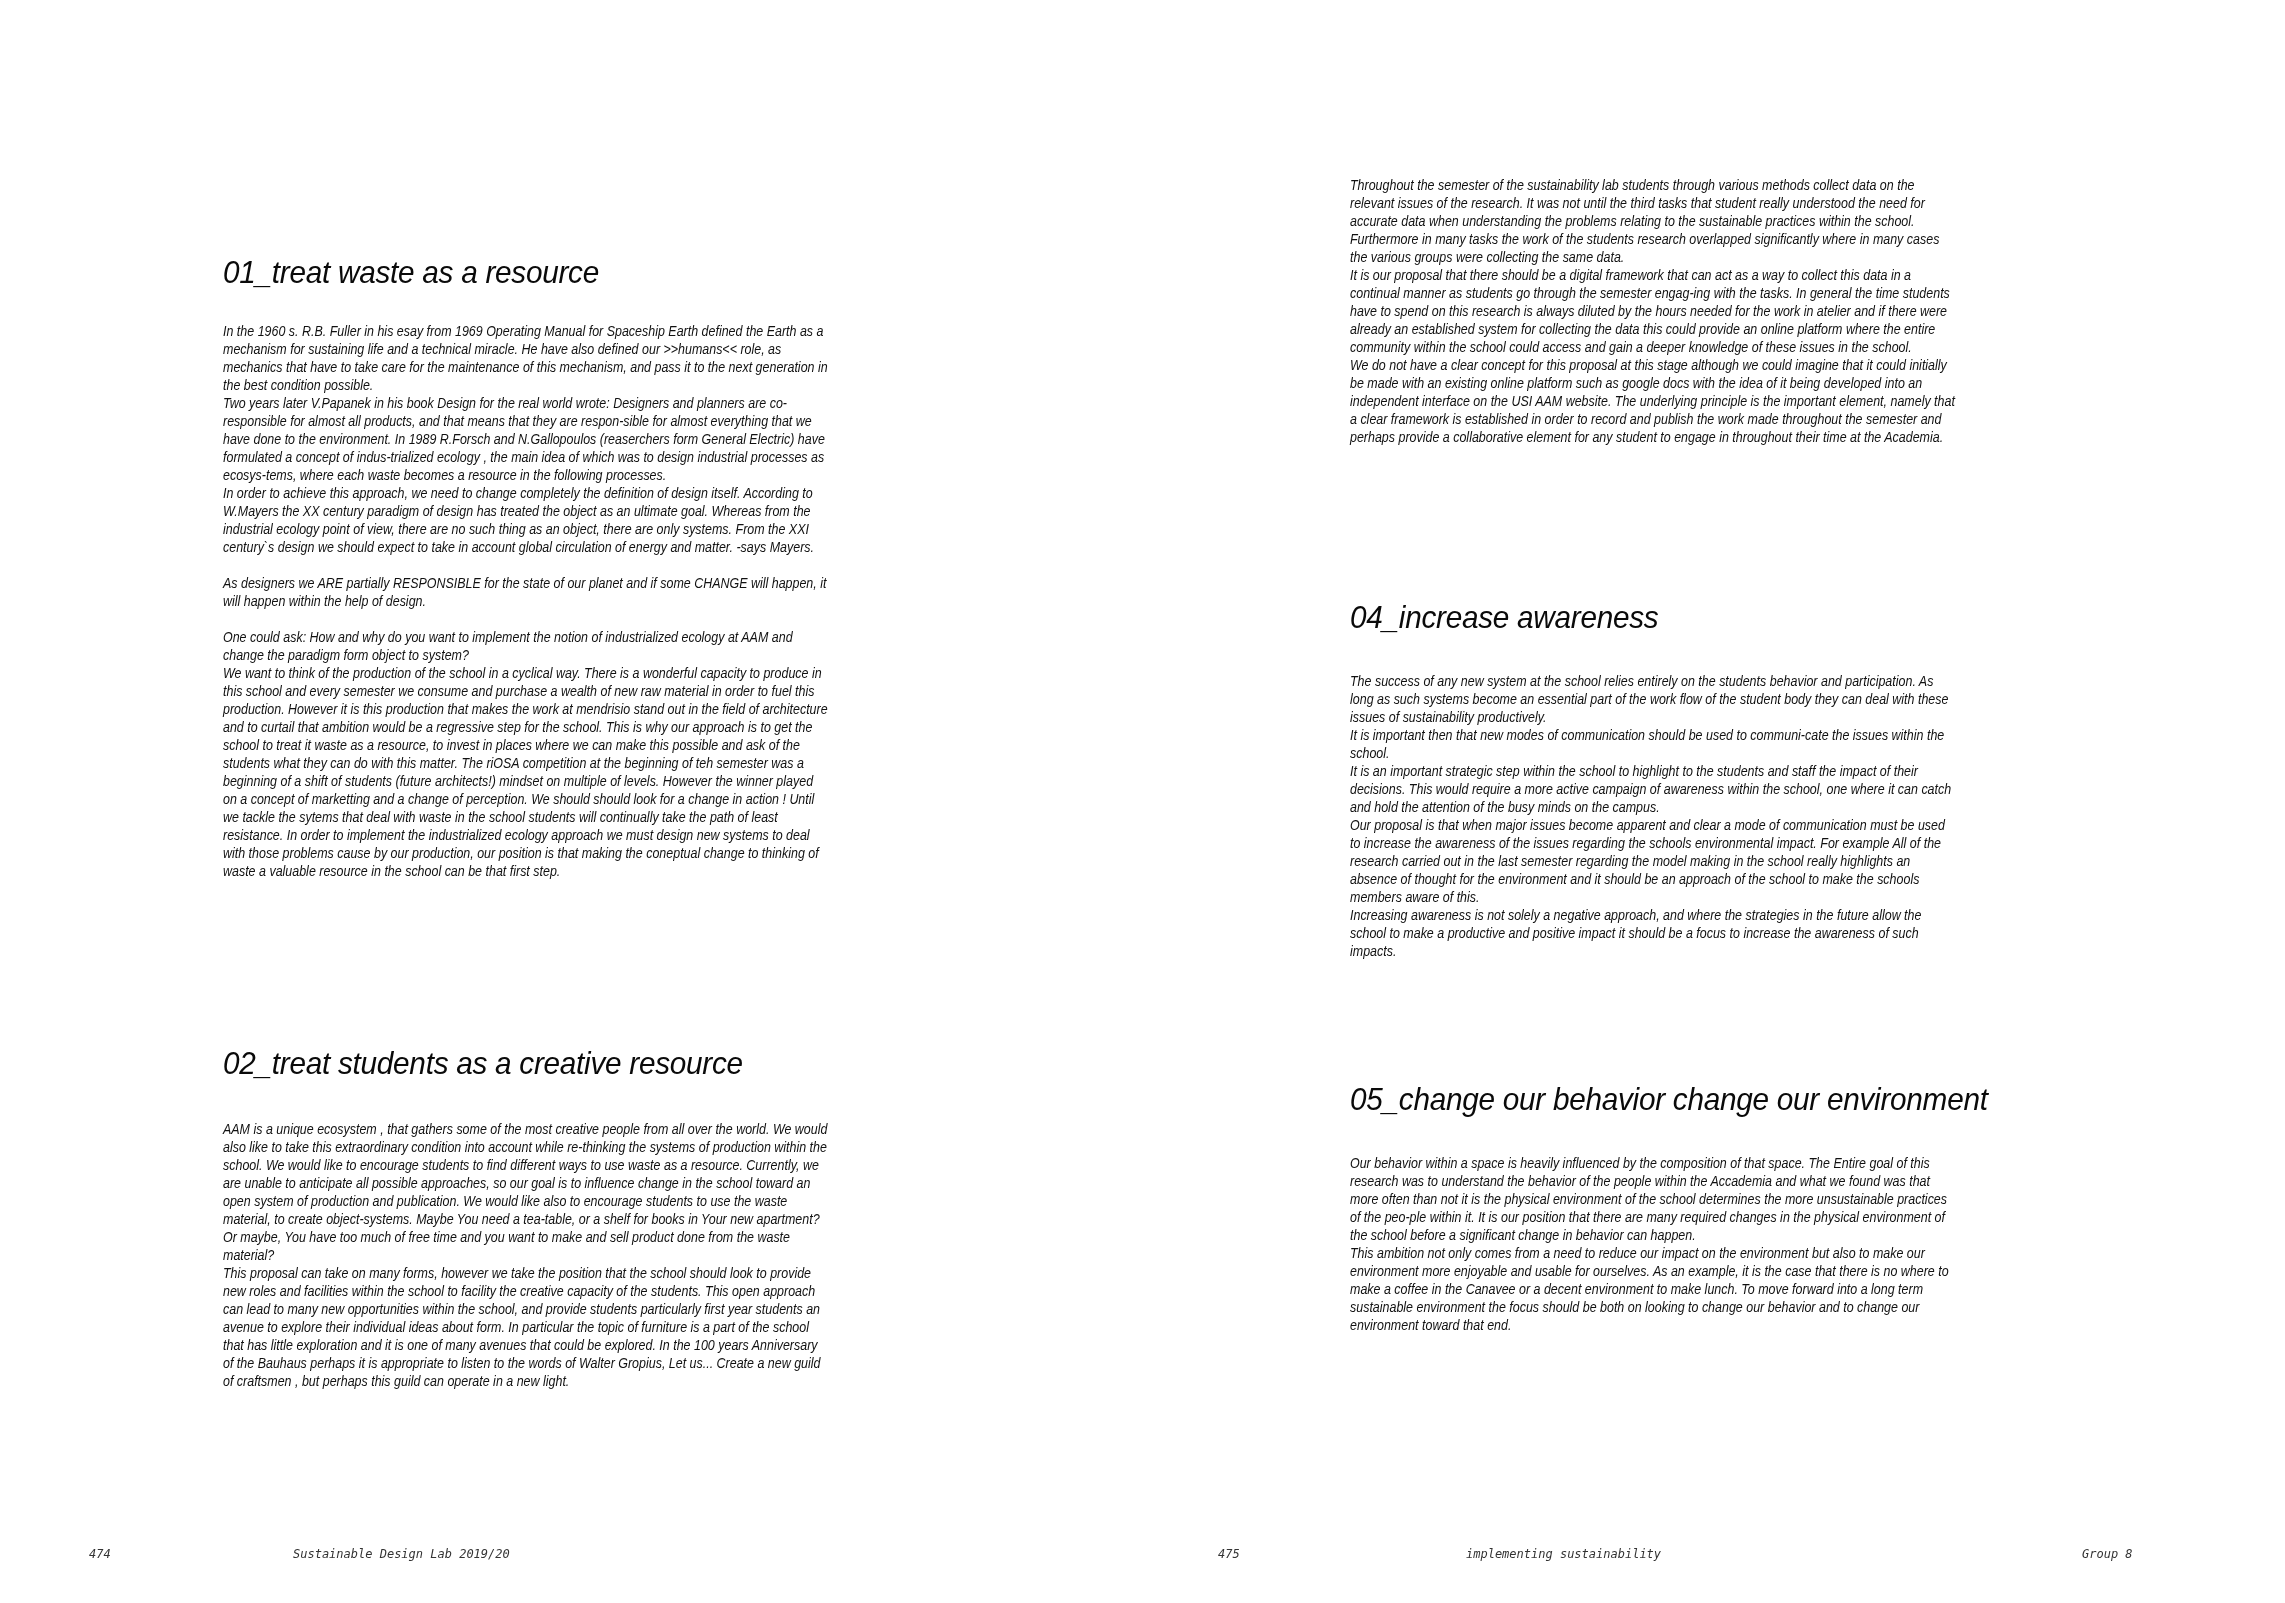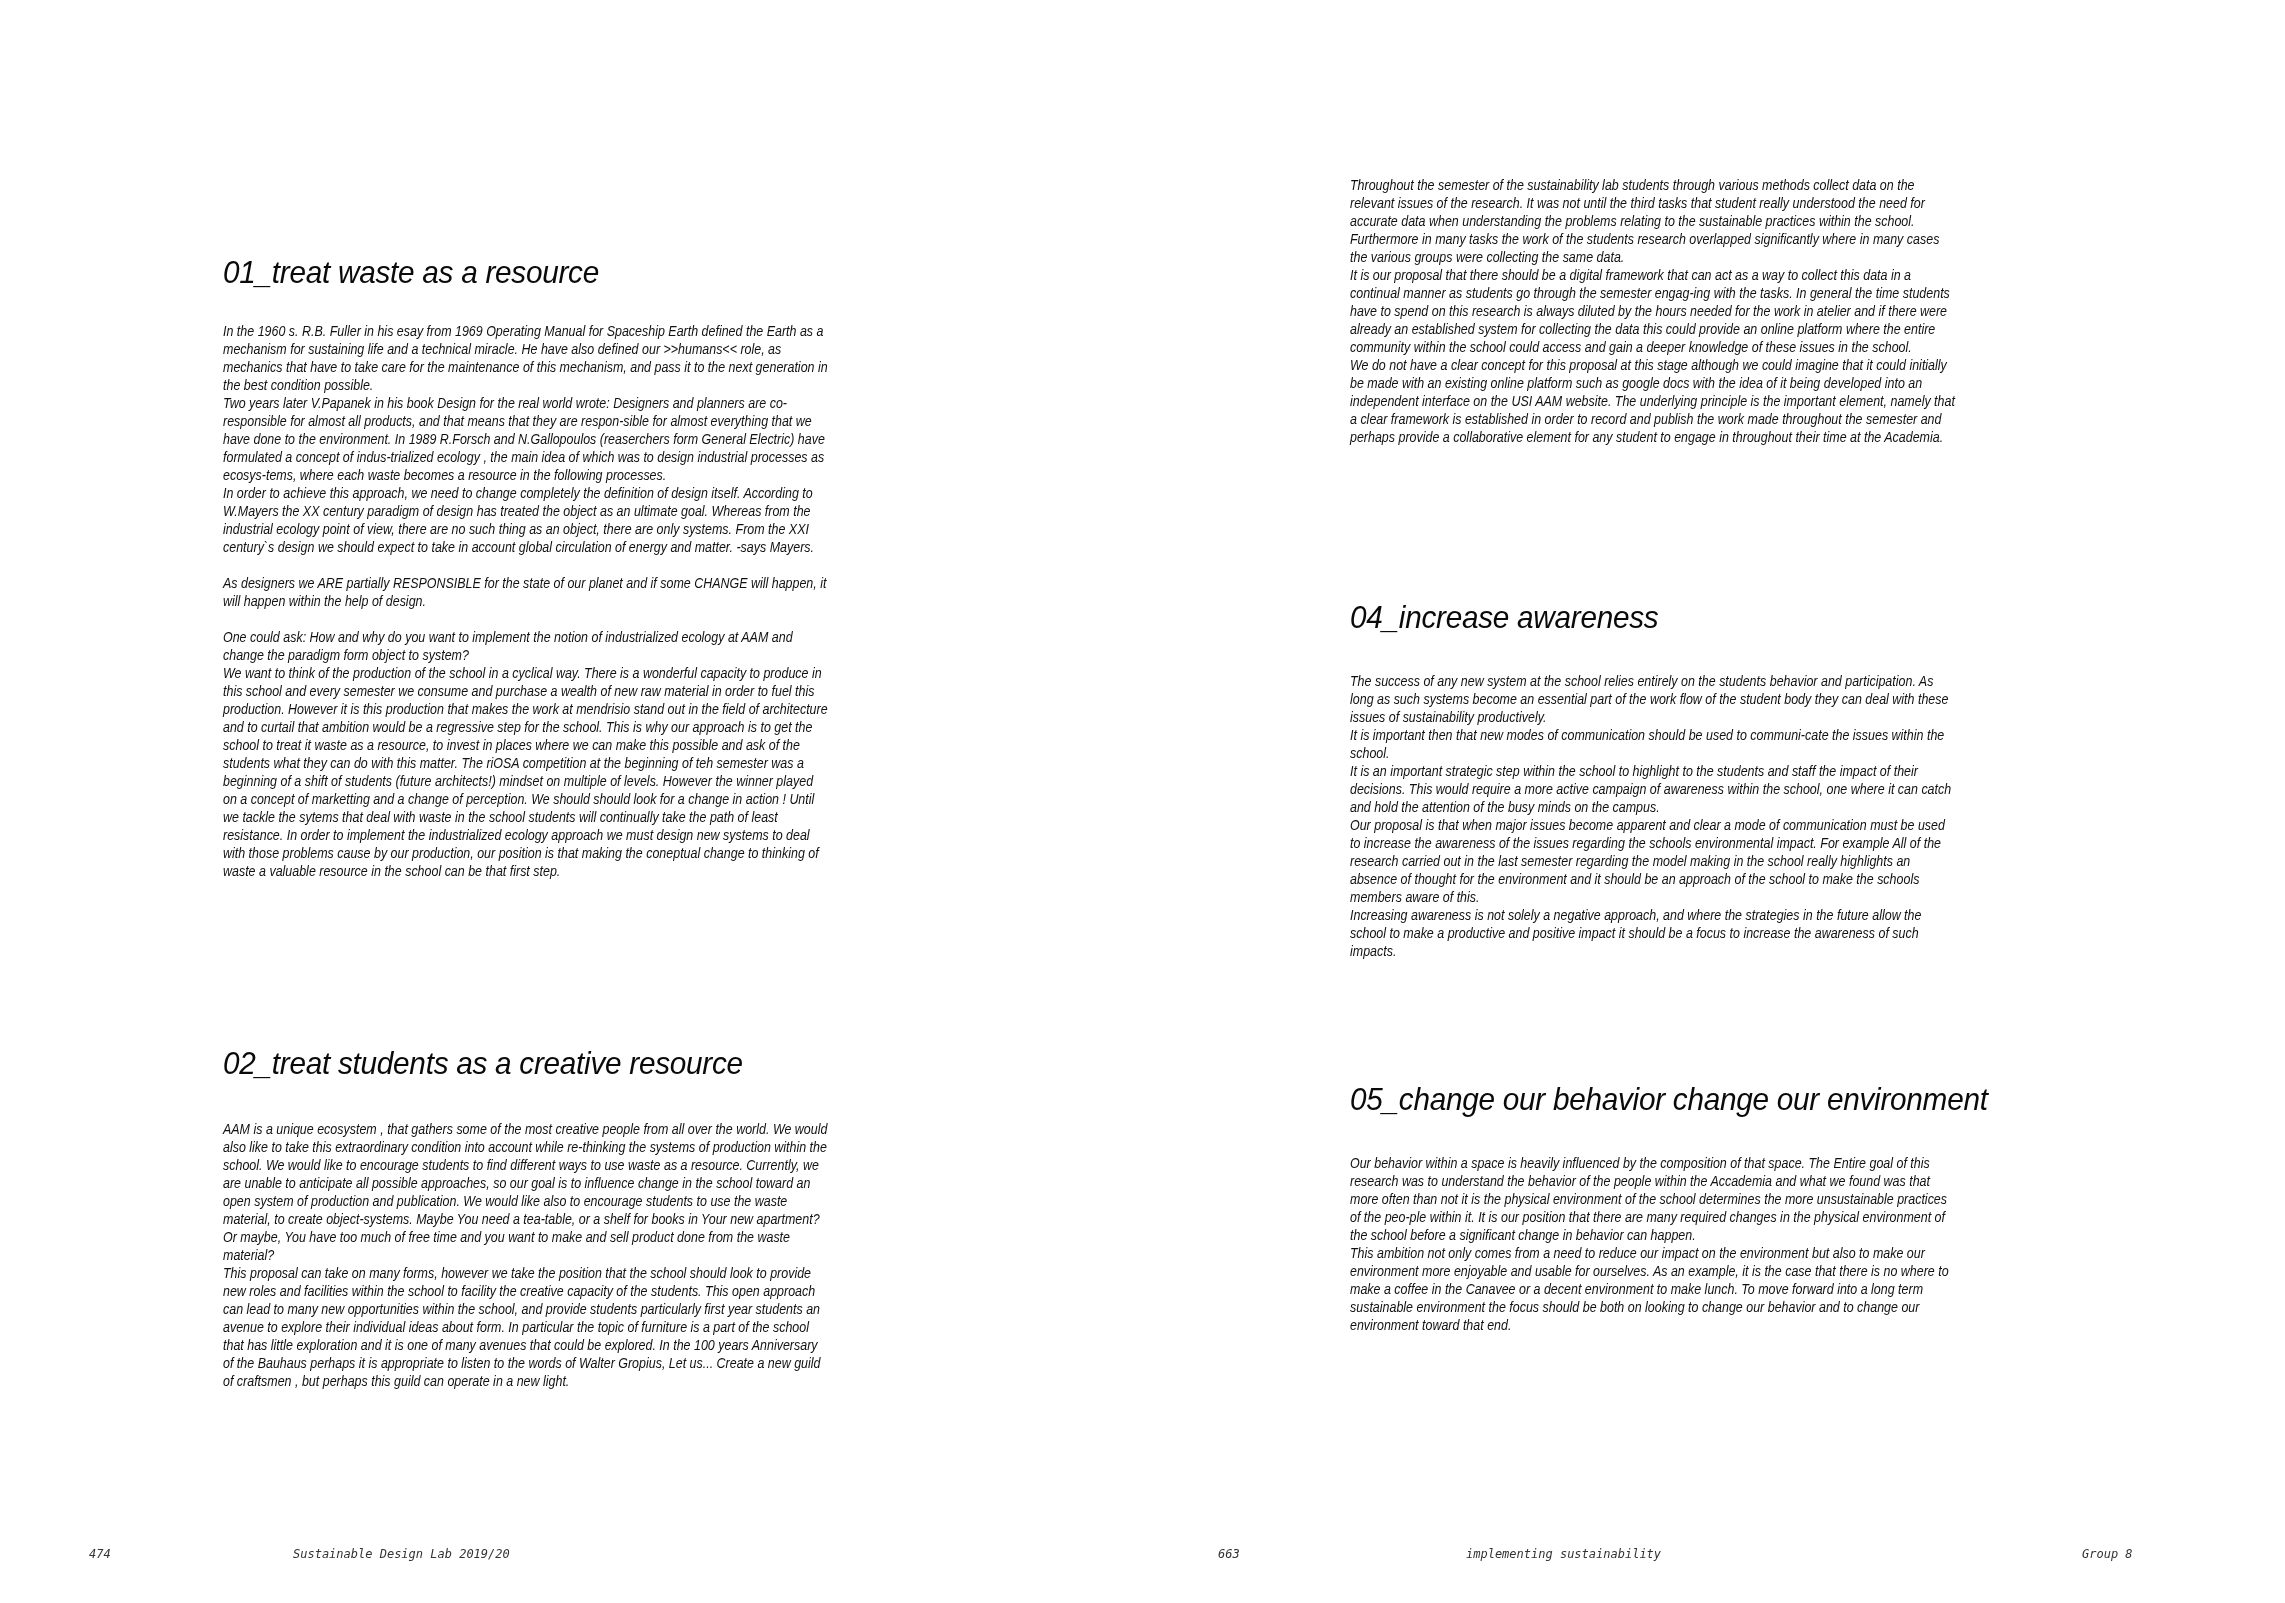--- a/index.html
+++ b/index.html
@@ -85,17 +85,17 @@
     <p>Increasing awareness is not solely a negative approach, and where the strategies in the future allow the school to make a productive and positive impact it should be a focus to increase the awareness of such impacts.</p>
   </div>
 
   <h2 class="heading" style="left:207px; top:1081px;">05_change our behavior change our environment</h2>
 
   <div class="body-text" style="left:207px; top:1154px; width:681px;">
     <p>Our behavior within a space is heavily influenced by the composition of that space. The Entire goal of this research was to understand the behavior of the people within the Accademia and what we found was that more often than not it is the physical environment of the school determines the more unsustainable practices of the peo-ple within it. It is our position that there are many required changes in the physical environment of the school before a significant change in behavior can happen.</p>
     <p>This ambition not only comes from a need to reduce our impact on the environment but also to make our environment more enjoyable and usable for ourselves. As an example, it is the case that there is no where to make a coffee in the Canavee or a decent environment to make lunch. To move forward into a long term sustainable environment the focus should be both on looking to change our behavior and to change our environment toward that end.</p>
   </div>
 
-  <span class="footer" style="left:75px;">663</span>
+  <span class="footer" style="left:75px;">475</span>
   <span class="footer" style="left:279px;margin-left:44px;">implementing sustainability</span>
   <span class="footer" style="left:897px;margin-left:42px;">Group 8</span>
 </div>
 
 
 </body></html>

